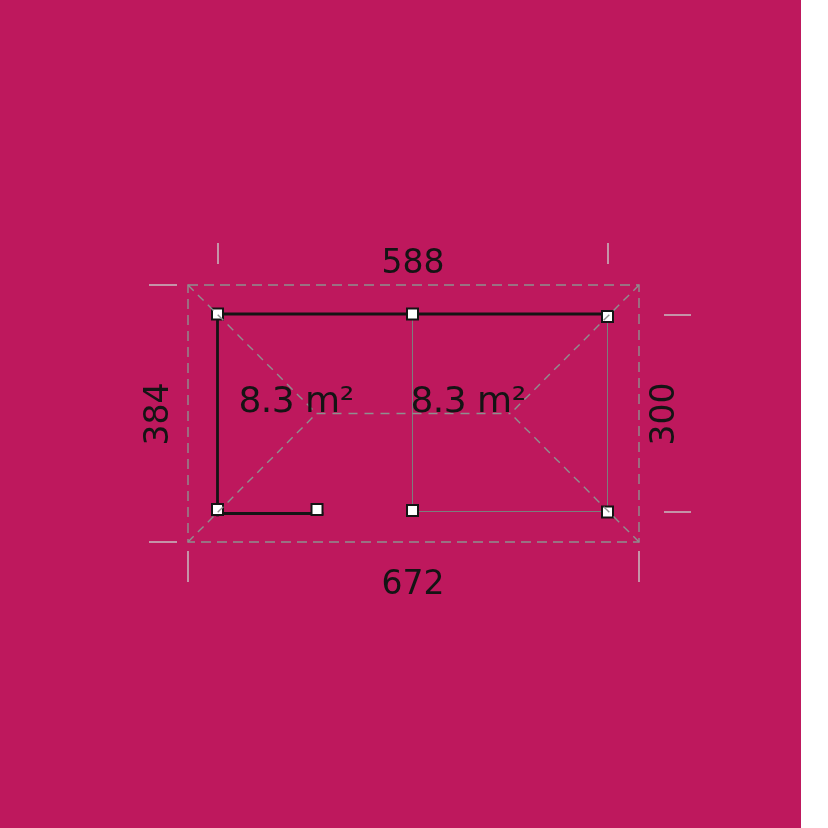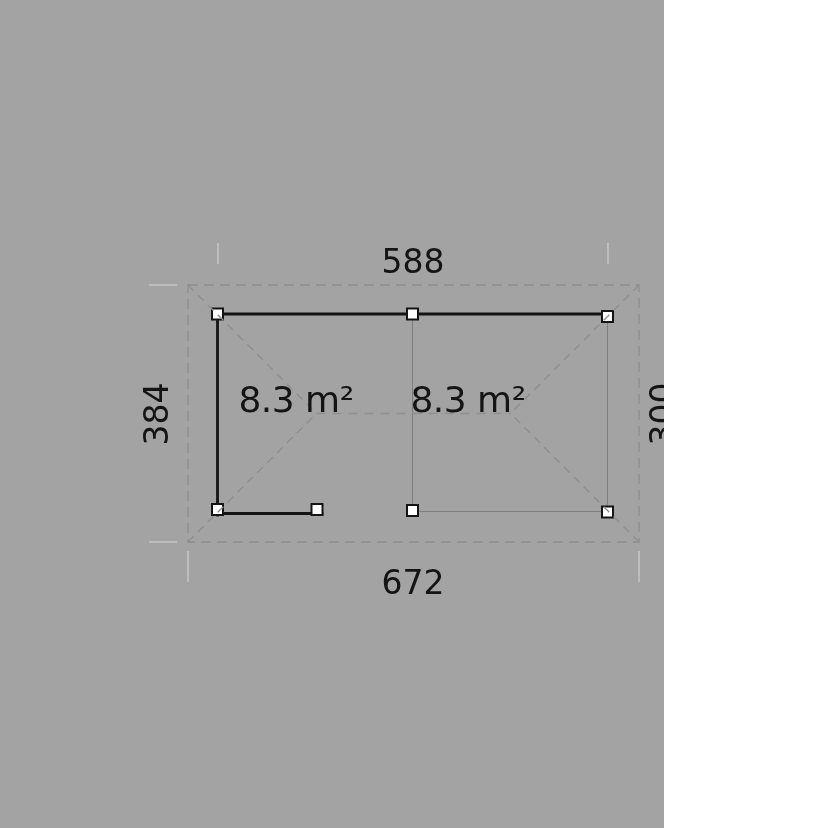--- a/index.html
+++ b/index.html
@@ -2,23 +2,23 @@
 <html><head>
 <meta charset="utf-8">
 <style>
   html, body {
     margin: 0;
     padding: 0;
     background: #ffffff;
   }
   .page {
     position: relative;
-    width: 664px;
+    width: 801px;
     height: 828px;
-    background: #a3a3a3;
+    background: #be185d;
     overflow: hidden;
   }
   svg.plan {
     display: block;
     width: 828px;
     height: 828px;
   }
   text.dim {
     font-family: "DejaVu Sans", "Liberation Sans", sans-serif;
     font-size: 33px;

